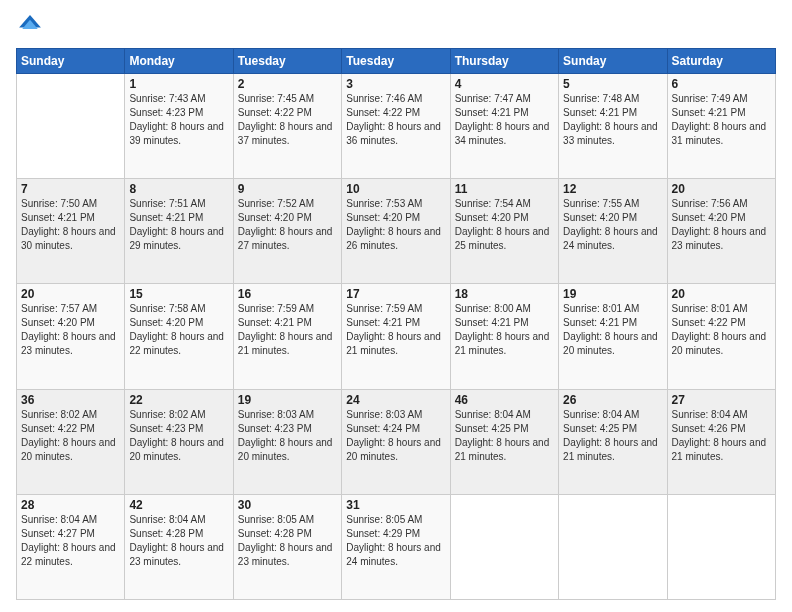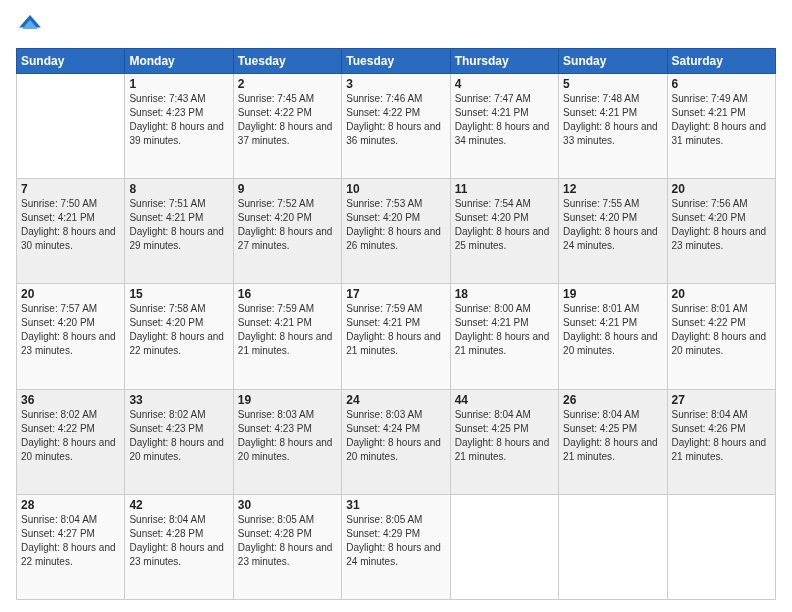--- a/index.html
+++ b/index.html
@@ -226,33 +226,33 @@
             <span class="day-num">20</span>
             <div class="day-info">Sunrise: 8:01 AM<br>Sunset: 4:22 PM<br>Daylight: 8 hours and 20 minutes.</div>
           </td>
         </tr>
         <tr>
           <td>
             <span class="day-num">36</span>
             <div class="day-info">Sunrise: 8:02 AM<br>Sunset: 4:22 PM<br>Daylight: 8 hours and 20 minutes.</div>
           </td>
           <td>
-            <span class="day-num">33</span>
+            <span class="day-num">22</span>
             <div class="day-info">Sunrise: 8:02 AM<br>Sunset: 4:23 PM<br>Daylight: 8 hours and 20 minutes.</div>
           </td>
           <td>
             <span class="day-num">19</span>
             <div class="day-info">Sunrise: 8:03 AM<br>Sunset: 4:23 PM<br>Daylight: 8 hours and 20 minutes.</div>
           </td>
           <td>
             <span class="day-num">24</span>
             <div class="day-info">Sunrise: 8:03 AM<br>Sunset: 4:24 PM<br>Daylight: 8 hours and 20 minutes.</div>
           </td>
           <td>
-            <span class="day-num">44</span>
+            <span class="day-num">46</span>
             <div class="day-info">Sunrise: 8:04 AM<br>Sunset: 4:25 PM<br>Daylight: 8 hours and 21 minutes.</div>
           </td>
           <td>
             <span class="day-num">26</span>
             <div class="day-info">Sunrise: 8:04 AM<br>Sunset: 4:25 PM<br>Daylight: 8 hours and 21 minutes.</div>
           </td>
           <td>
             <span class="day-num">27</span>
             <div class="day-info">Sunrise: 8:04 AM<br>Sunset: 4:26 PM<br>Daylight: 8 hours and 21 minutes.</div>
           </td>

